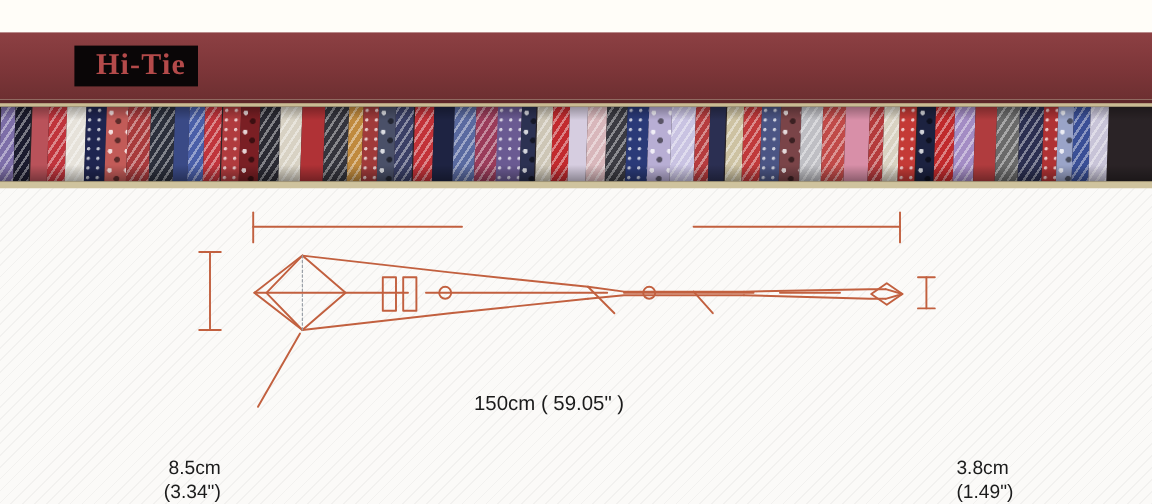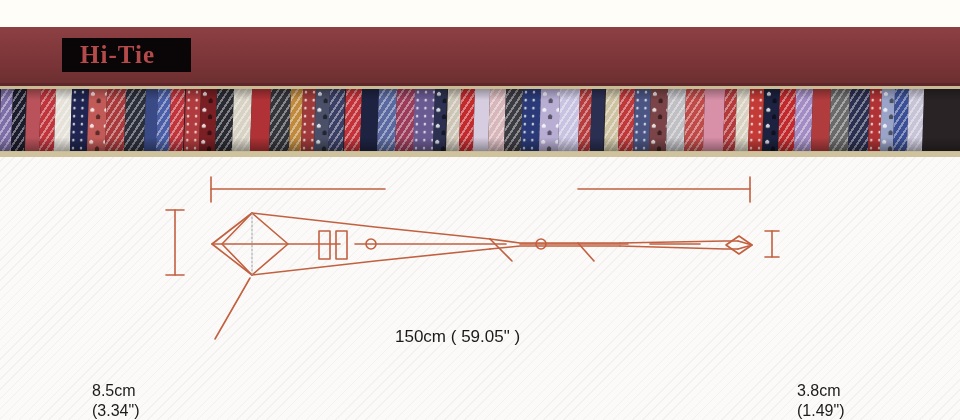--- a/index.html
+++ b/index.html
@@ -17,21 +17,21 @@
 
   
   .header-band{
     position:absolute;left:0;top:27px;width:960px;height:56px;
     background:linear-gradient(180deg,#8d4043 0%,#7d3639 55%,#6d2f31 100%);
     display:flex;align-items:center;
     box-sizing:border-box;padding-left:62px;
   }
   .brand-plate{
     background:#0a0607;
-    padding:4px 36px 6px 18px;
+    padding:4px 10px 6px 18px;
     display:flex;align-items:center;justify-content:center;
     height:34px;box-sizing:border-box;
     margin-right:24px;
   }
   .brand-text{
     font-family:"Liberation Serif", serif;
     font-weight:bold;
     font-size:25px;
     color:#b44a4a;
     letter-spacing:1px;
@@ -108,21 +108,21 @@
         rgba(0,0,0,0) 1px,
         rgba(0,0,0,0) 7px),
       #fbfaf8;
   }
   svg.diagram{position:absolute;left:0;top:0;width:960px;height:263px;}
 
   
   .lbl{position:absolute;color:#1b1b1b;font-size:16px;line-height:20px;white-space:nowrap;}
 
   #label-length{left:395px;top:170px;font-size:17px;}
-  #label-left{left:92px;top:224px;text-align:left;width:92px;}
+  #label-left{left:92px;top:224px;text-align:right;width:92px;}
   #label-right{left:797px;top:224px;text-align:left;width:120px;}
 </style>
 </head>
 <body>
 
 <div id="page">
 
   <div class="top-gap"></div>
 
   <div class="header-band">

